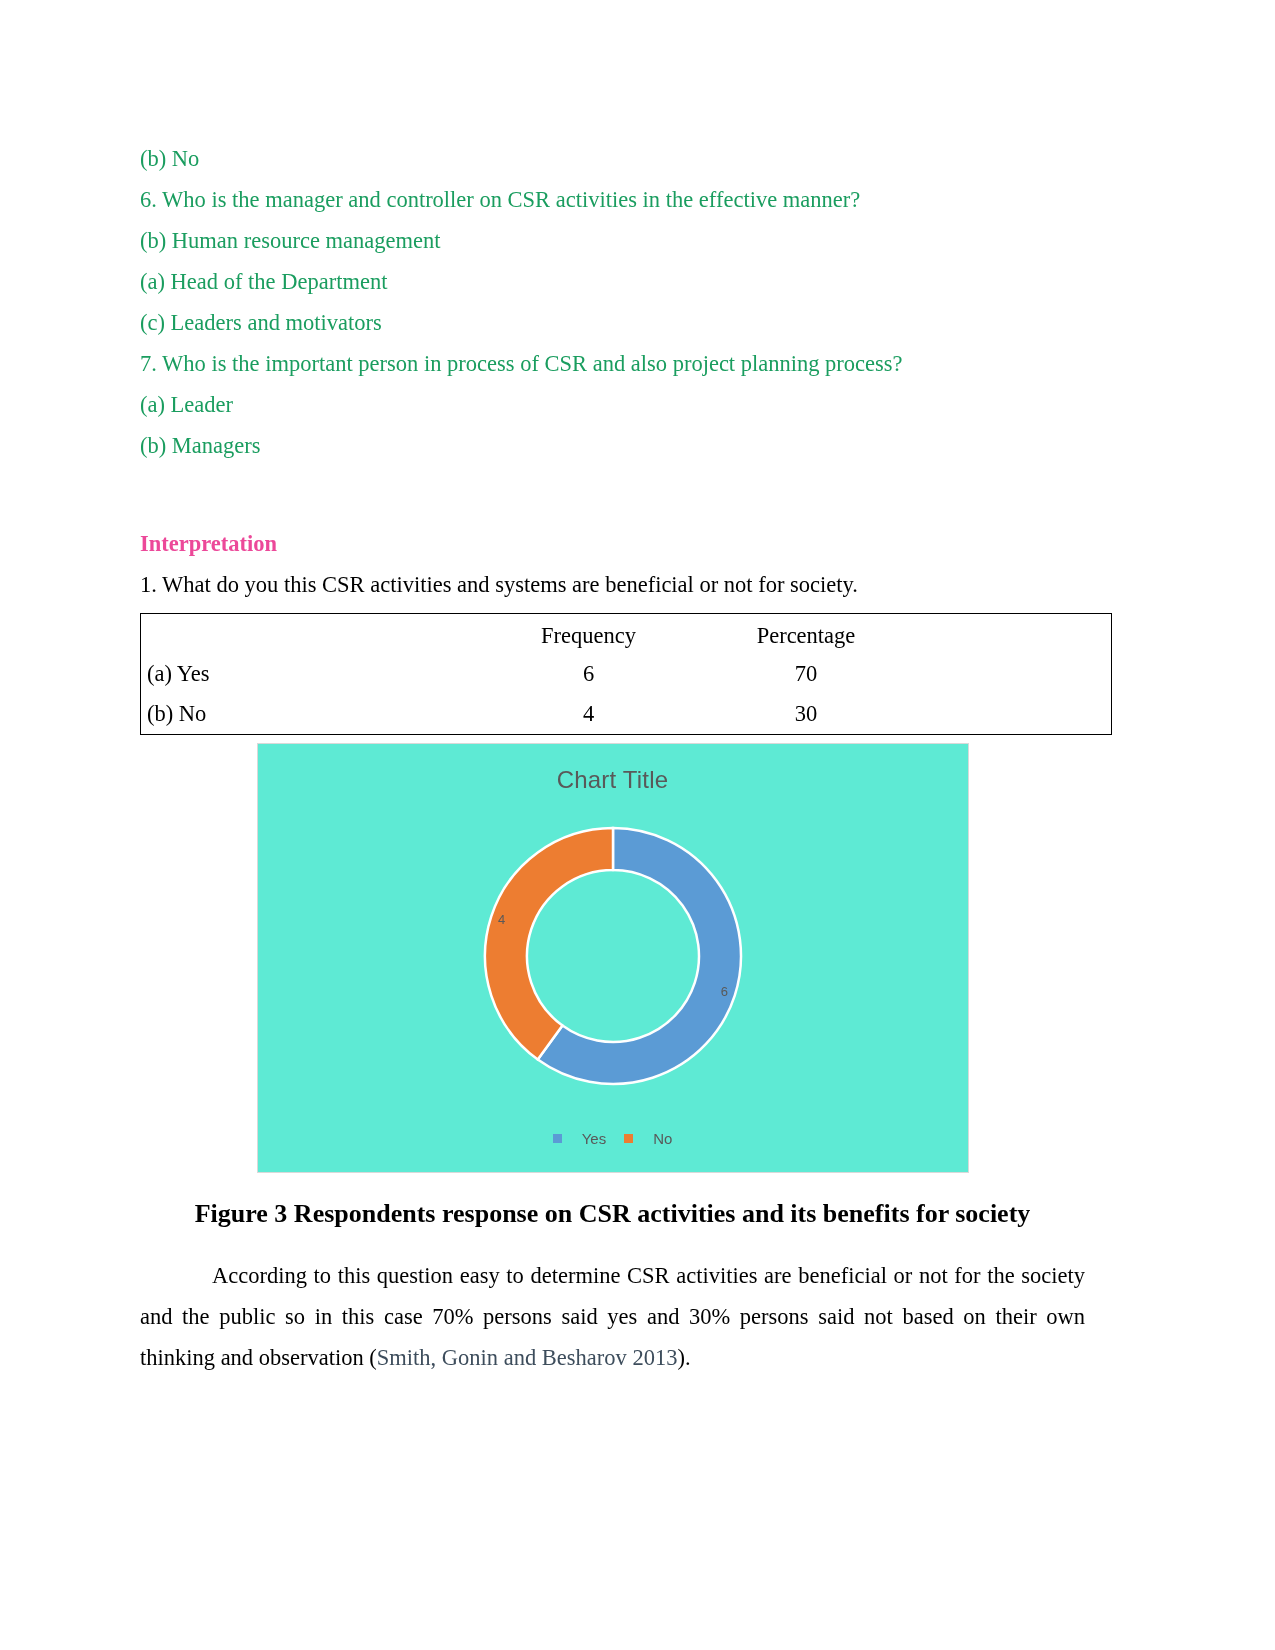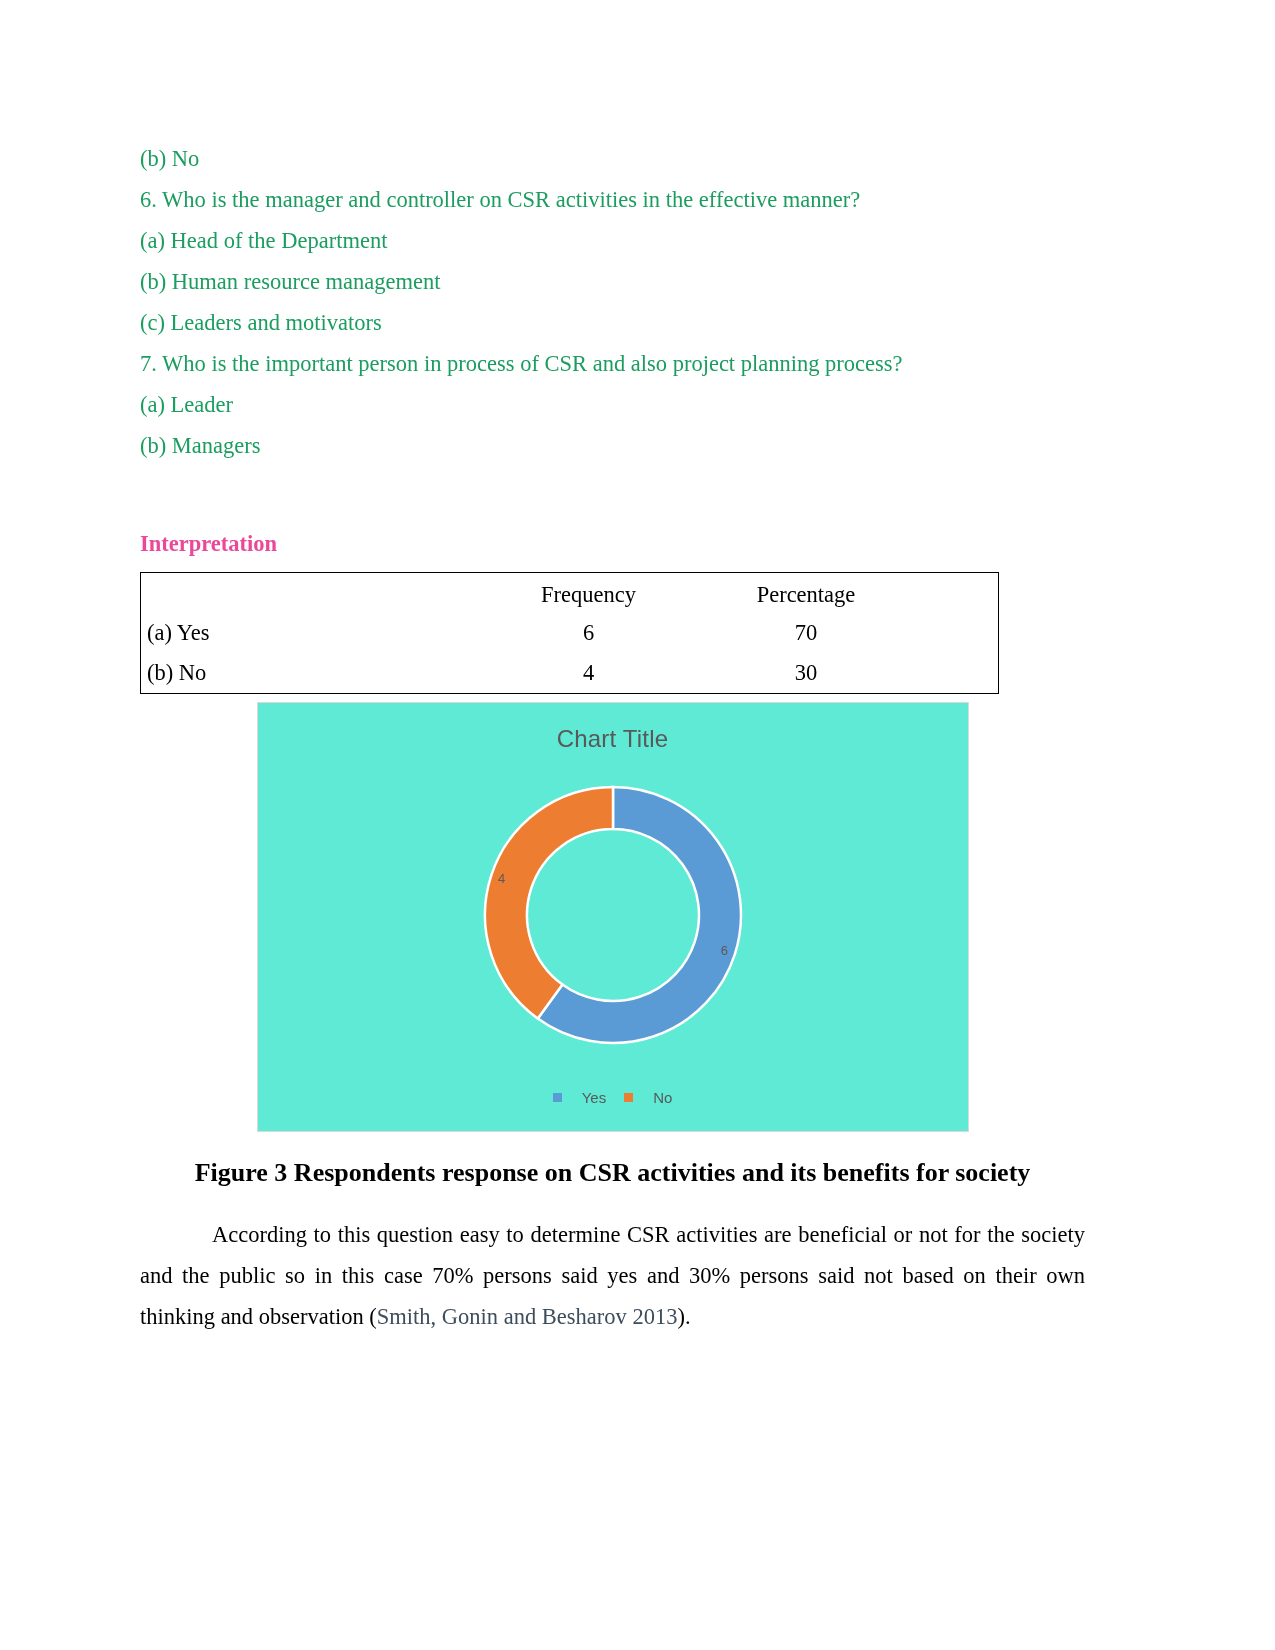--- a/index.html
+++ b/index.html
@@ -54,21 +54,21 @@
   }
   .interp-question {
     font-size: 22.5px;
     line-height: 41px;
     color: #000;
   }
 
   
   .tbl-wrap {
     margin-top: 8px;
-    width: 859px;
+    width: 972px;
     border: 1.5px solid #000;
     border-collapse: collapse;
   }
   table.freq {
     width: 100%;
     border-collapse: collapse;
     font-size: 22.5px;
   }
   table.freq td {
     padding: 0;
@@ -170,29 +170,30 @@
 </style>
 </head>
 <body>
 
 <div class="page">
   <div class="content">
 
     <div class="qblock">
       <div class="qline">(b) No</div>
       <div class="qline">6. Who is the manager and controller on CSR activities in the effective manner?</div>
+      <div class="qline">(b) Human resource management</div>
       <div class="qline">(a) Head of the Department</div>
-      <div class="qline">(b) Human resource management</div>
       <div class="qline">(c) Leaders and motivators</div>
       <div class="qline">7. Who is the important person in process of CSR and also project planning process?</div>
       <div class="qline">(a) Leader</div>
       <div class="qline">(b) Managers</div>
     </div>
 
     <div class="interp-heading">Interpretation</div>
+    <div class="interp-question">1. What do you this CSR activities and systems are beneficial or not for society.</div>
 
     <div class="tbl-wrap">
       <table class="freq">
         <tbody>
           <tr class="hdr-row">
             <td class="col-label"></td>
             <td class="col-freq">Frequency</td>
             <td class="col-pct">Percentage</td>
             <td class="col-pad"></td>
           </tr>

